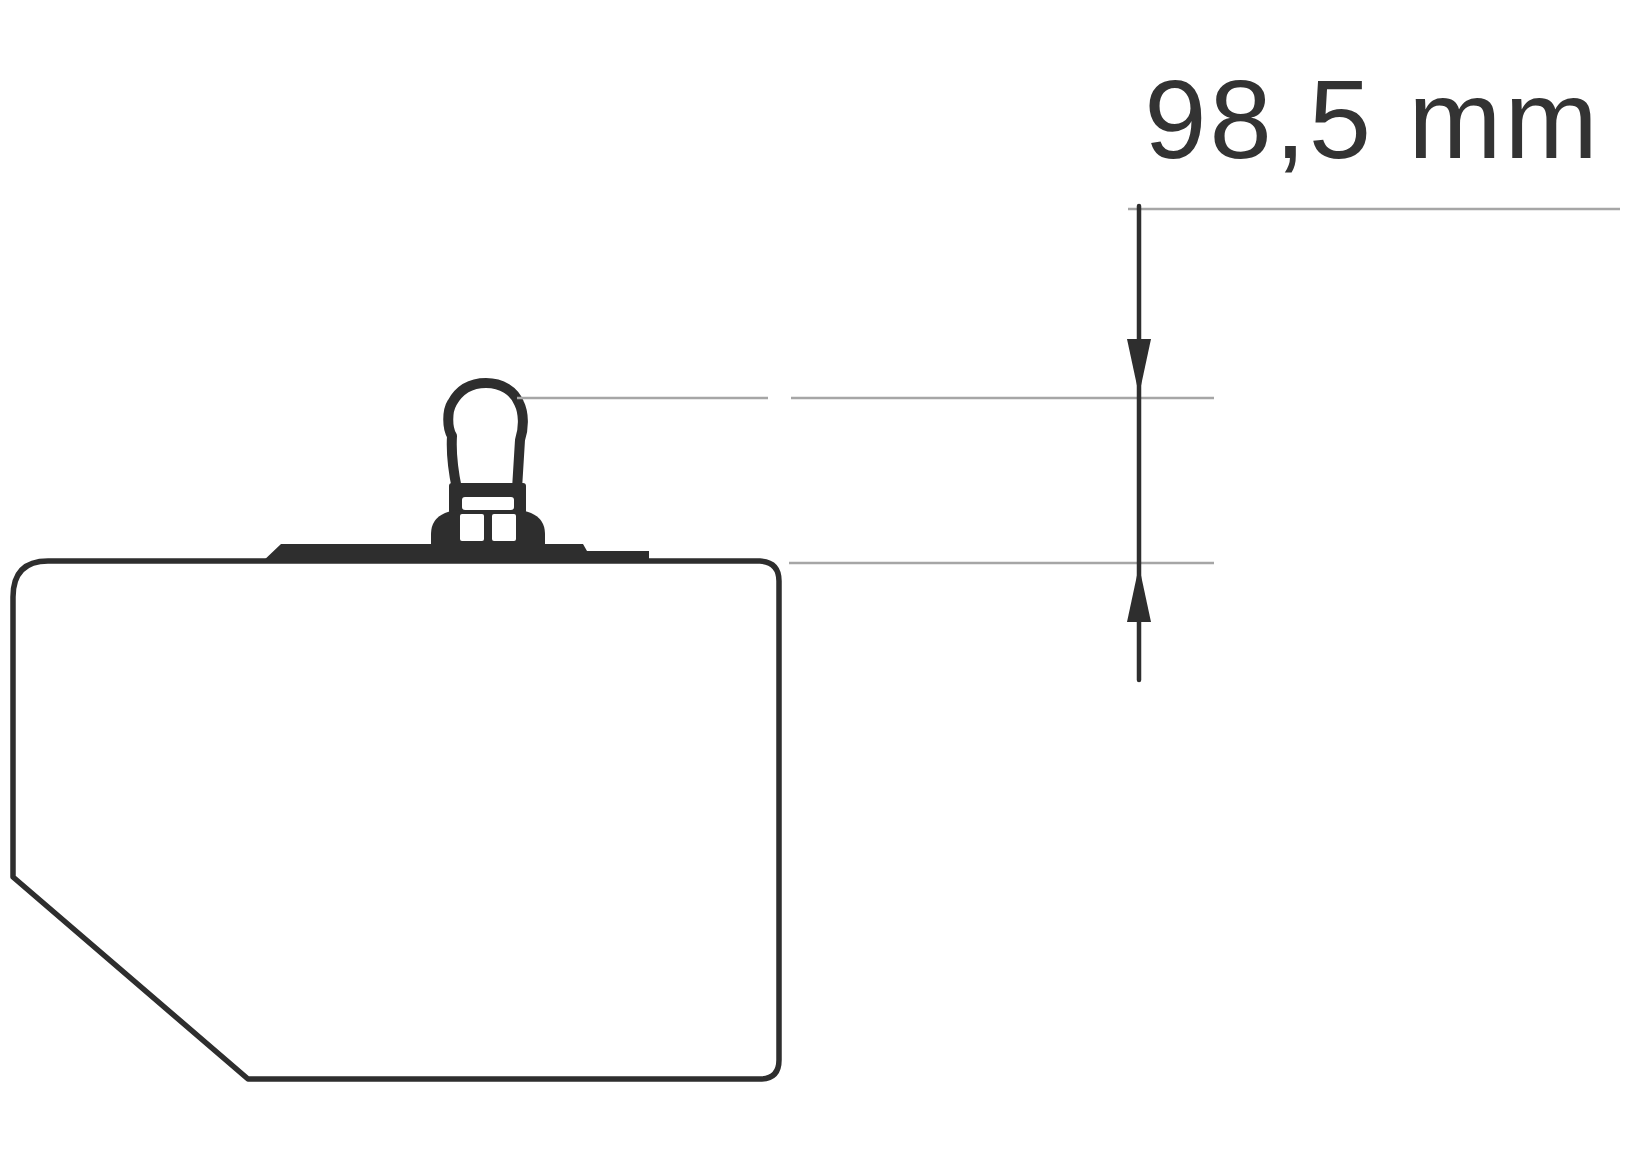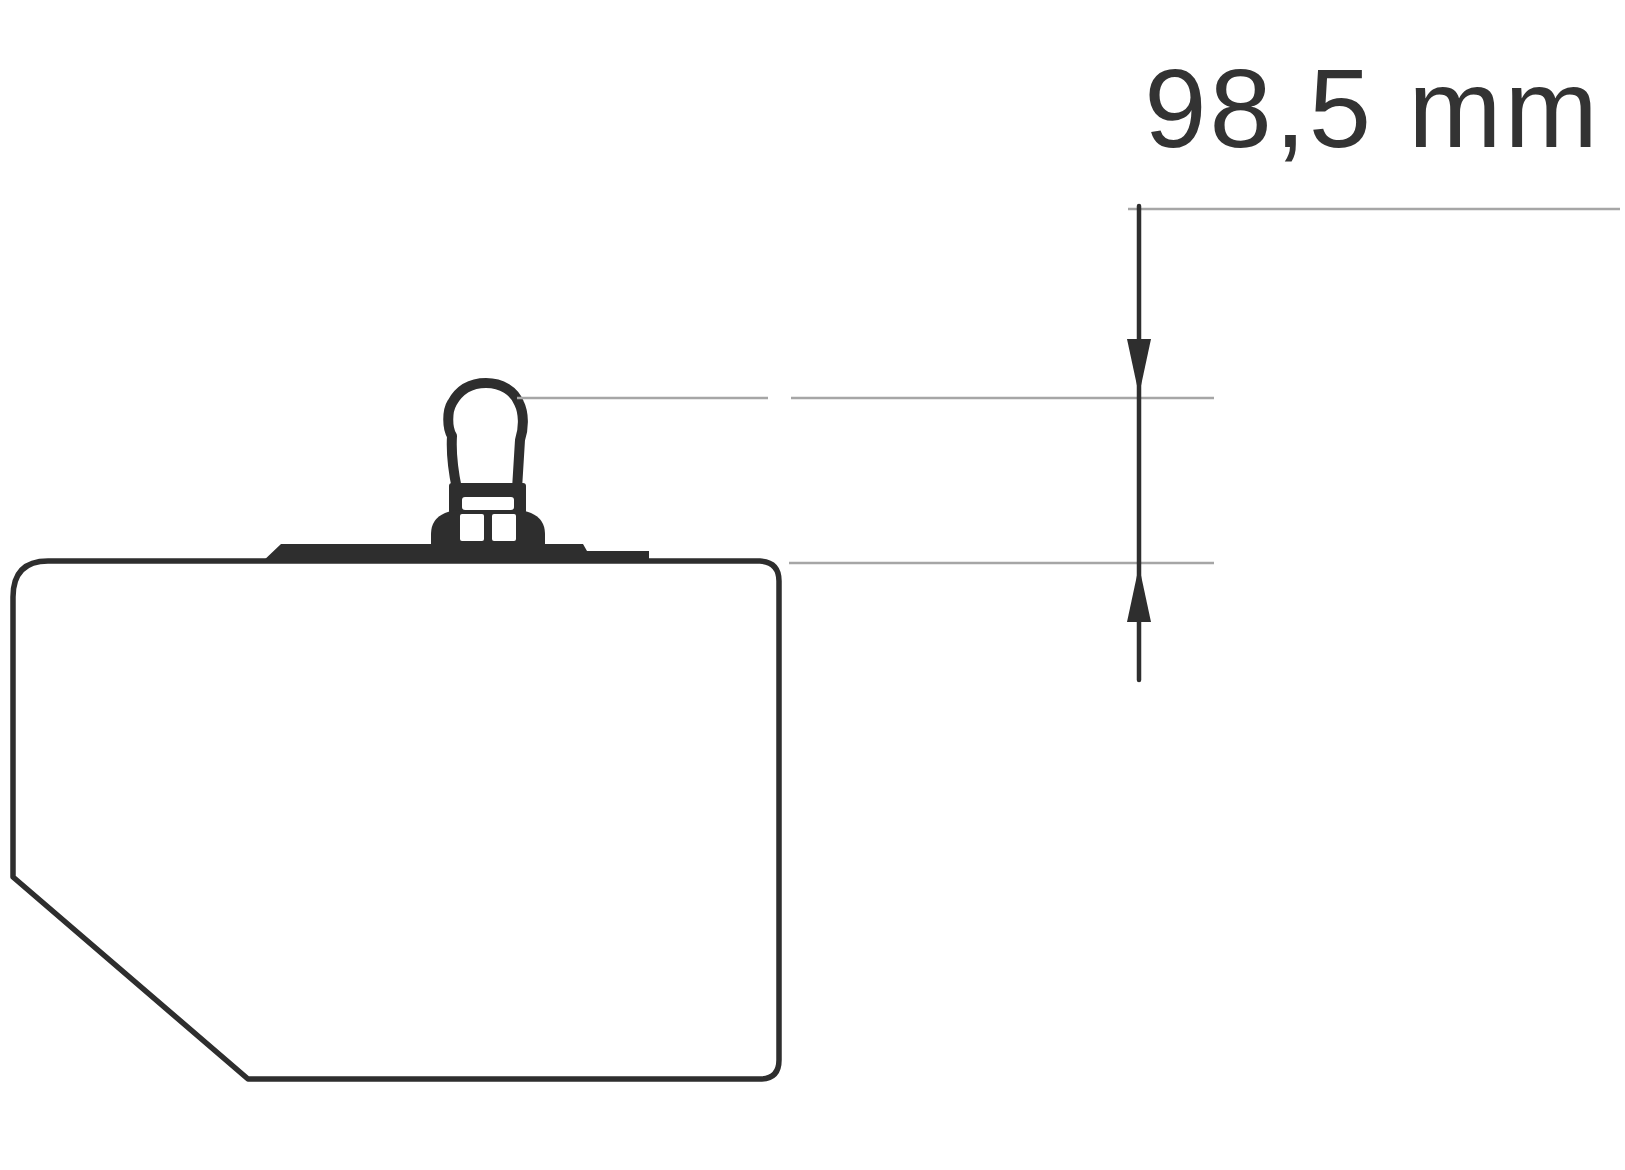--- a/index.html
+++ b/index.html
@@ -16,21 +16,21 @@
     font-family: "Liberation Sans", sans-serif;
   }
   .drawing-svg {
     position: absolute;
     left: 0;
     top: 0;
   }
   .dim-label {
     position: absolute;
     left: 1120px;
-    top: 44px;
+    top: 55px;
     width: 505px;
     text-align: center;
     font-size: 112px;
     font-weight: 300;
     letter-spacing: 3px;
     color: var(--text, #333333);
     white-space: nowrap;
   }
   .ln-dark {
     stroke: var(--line-dark, #2e2e2e);

